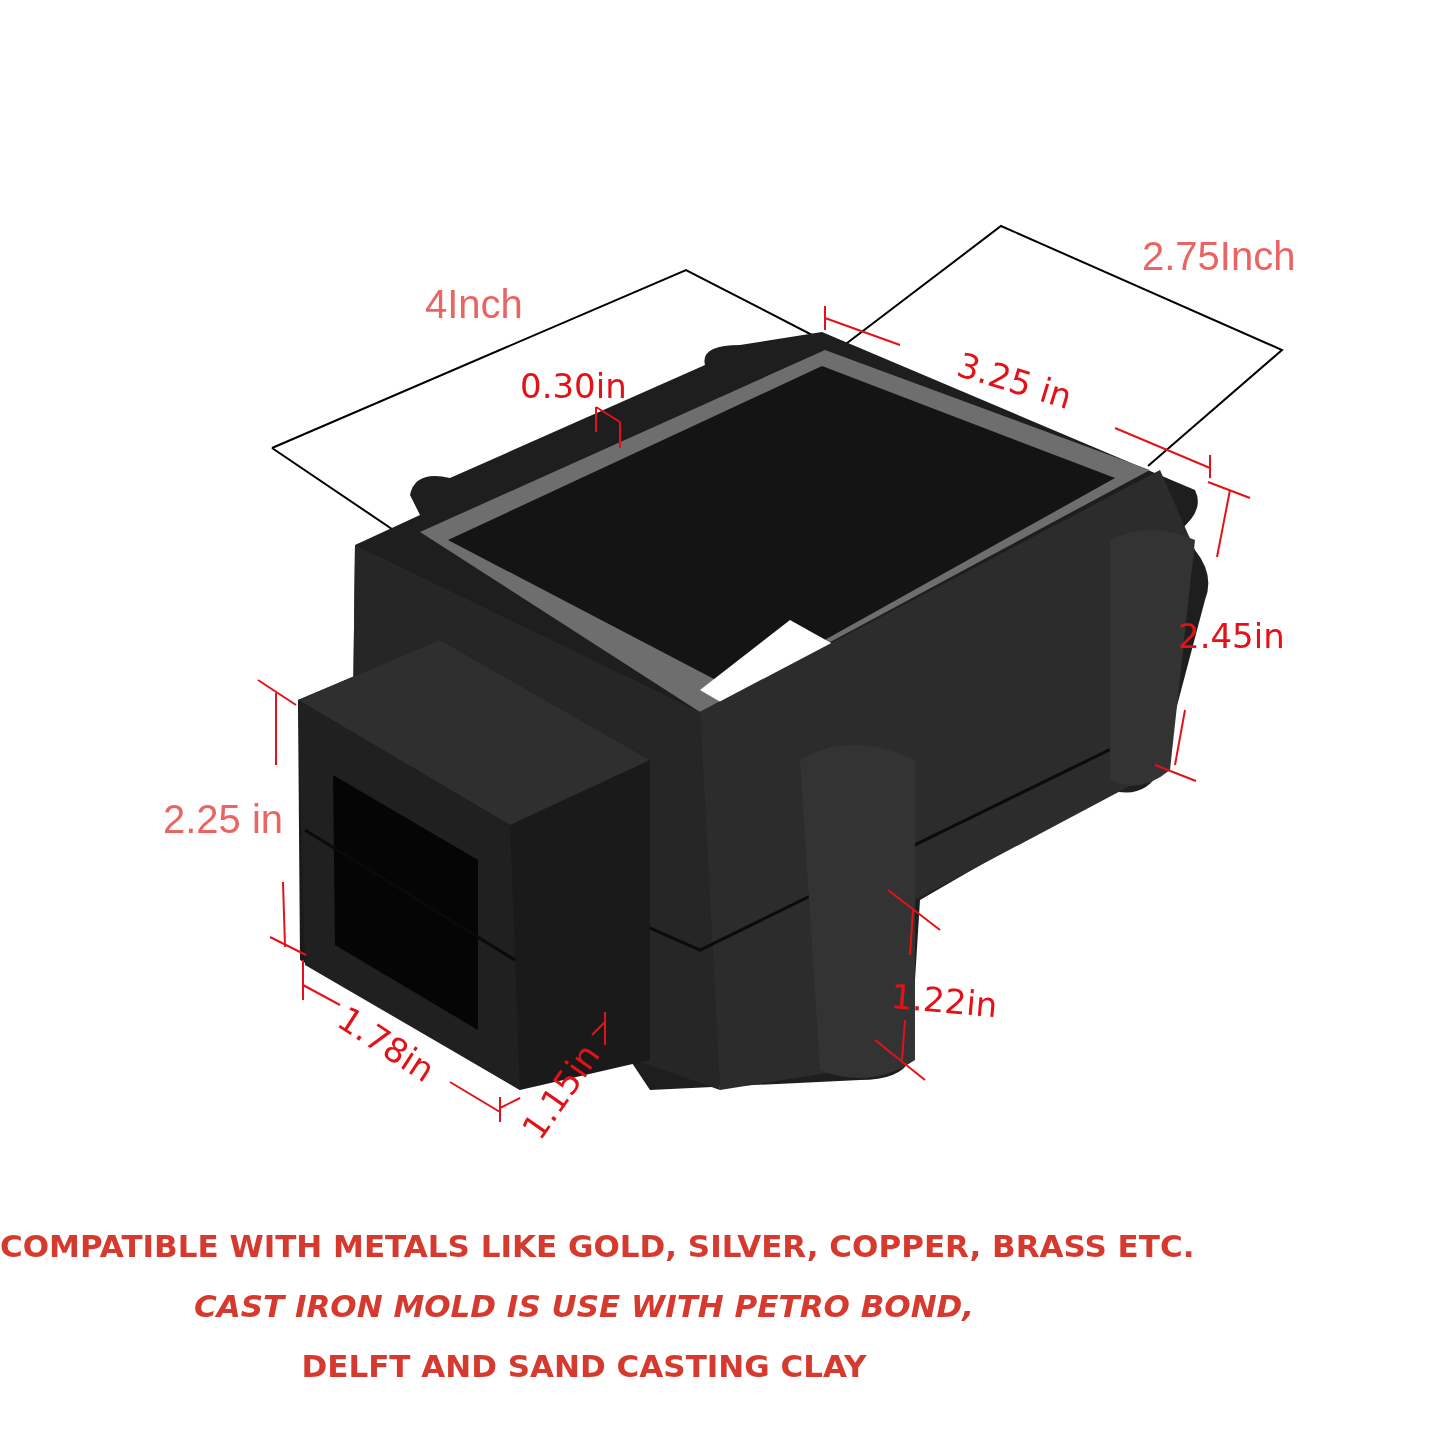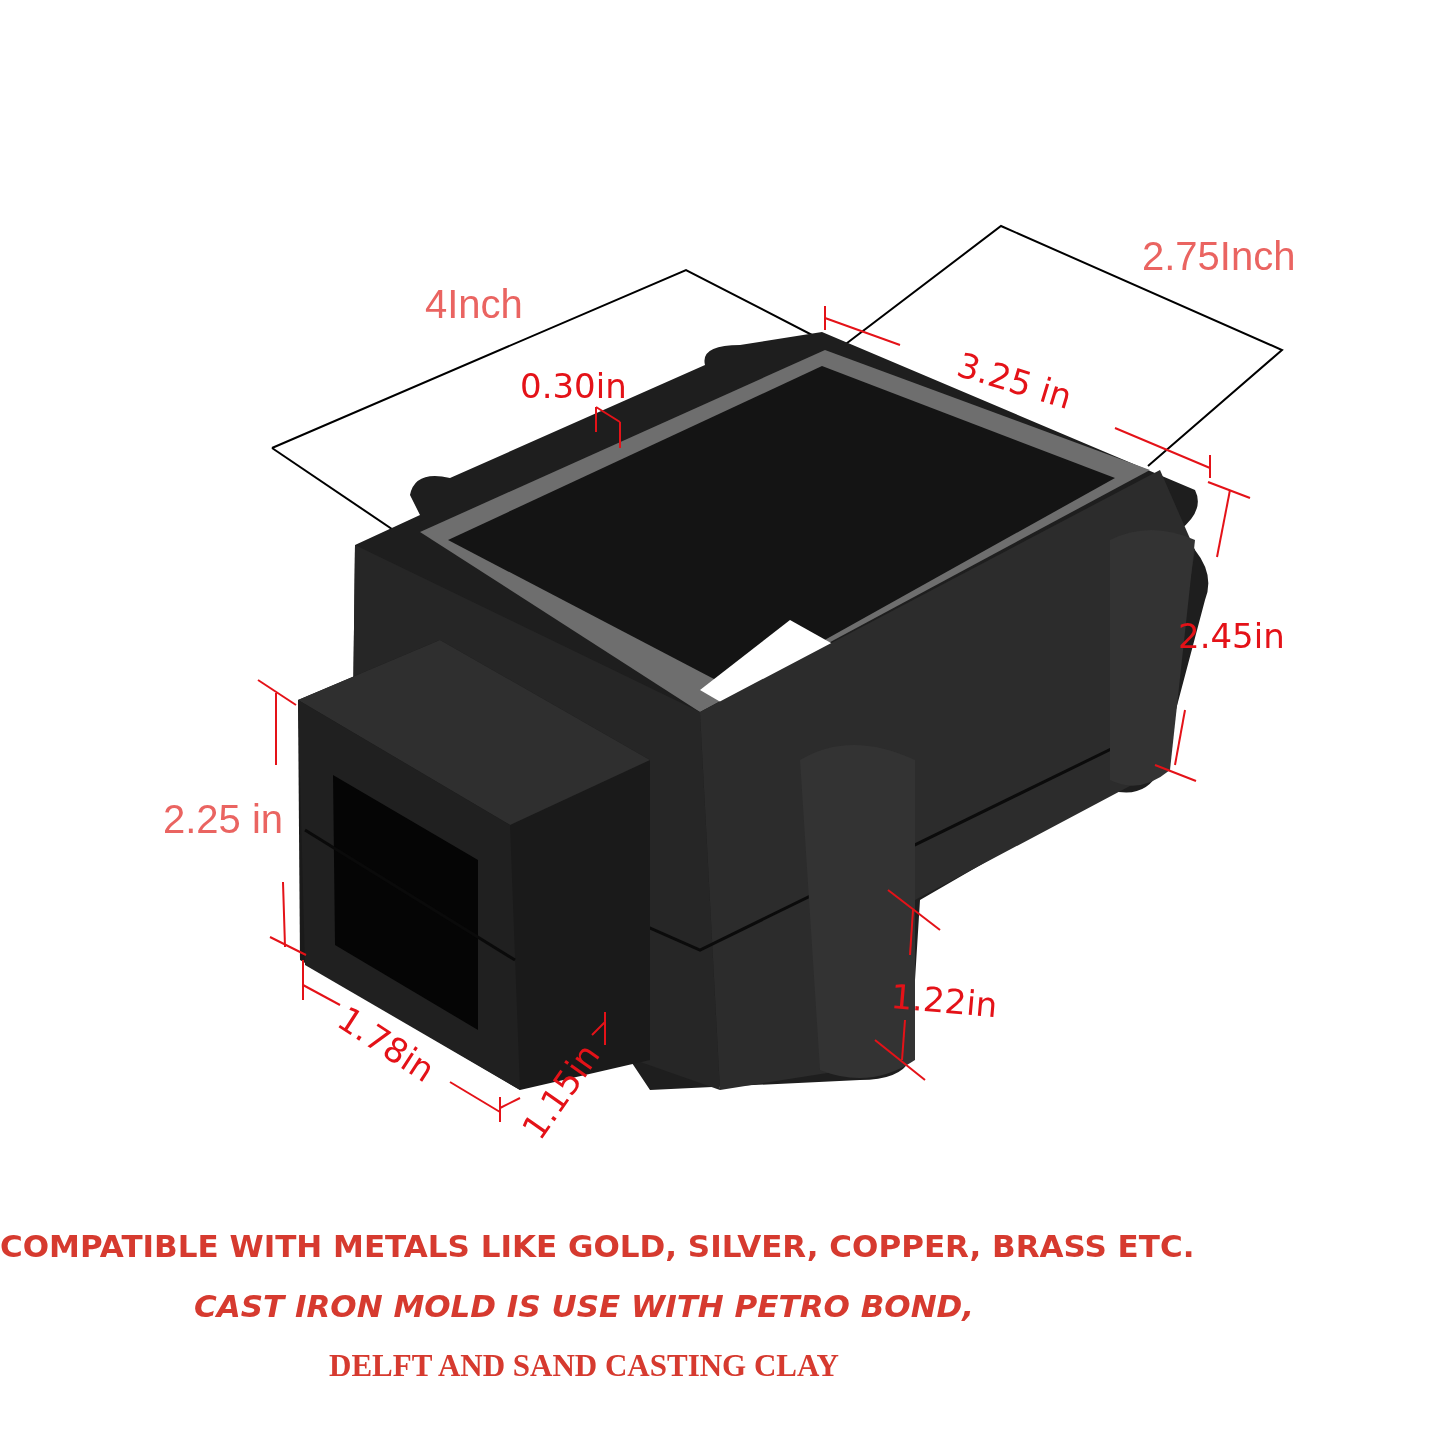--- a/index.html
+++ b/index.html
@@ -3,21 +3,21 @@
   <meta charset="utf-8">
   <style>
     html, body { margin: 0; padding: 0; background: #ffffff; }
     body { width: 1445px; height: 1445px; position: relative; overflow: hidden; font-family: "Liberation Sans", sans-serif; }
     #stage { position: absolute; left: 0; top: 0; width: 1445px; height: 1445px; }
     .dim-light { font-family: "Liberation Sans", sans-serif; fill: #ea6461; font-size: 40px; }
     .dim-bold { font-family: "DejaVu Sans", sans-serif; fill: #e41218; font-size: 34px; font-weight: normal; }
     .caption { position: absolute; left: 0; width: 1168px; text-align: center; color: #d63a2f; font-family: "DejaVu Sans", sans-serif; font-weight: bold; font-size: 31px; letter-spacing: 0px; white-space: nowrap; }
     #cap1 { top: 1228px; left: 0; }
     #cap2 { top: 1288px; font-style: italic; }
-    #cap3 { top: 1348px; font-family: Liberation Serif, serif; }
+    #cap3 { top: 1348px; }
   </style>
 </head>
 <body>
 
 <svg id="stage" viewBox="0 0 1445 1445" xmlns="http://www.w3.org/2000/svg">
 
   <g fill="none" stroke="#000" stroke-width="2">
     <polyline points="272,448 686,270 845,352"></polyline>
     <line x1="272" y1="448" x2="420" y2="548"></line>
   </g>

